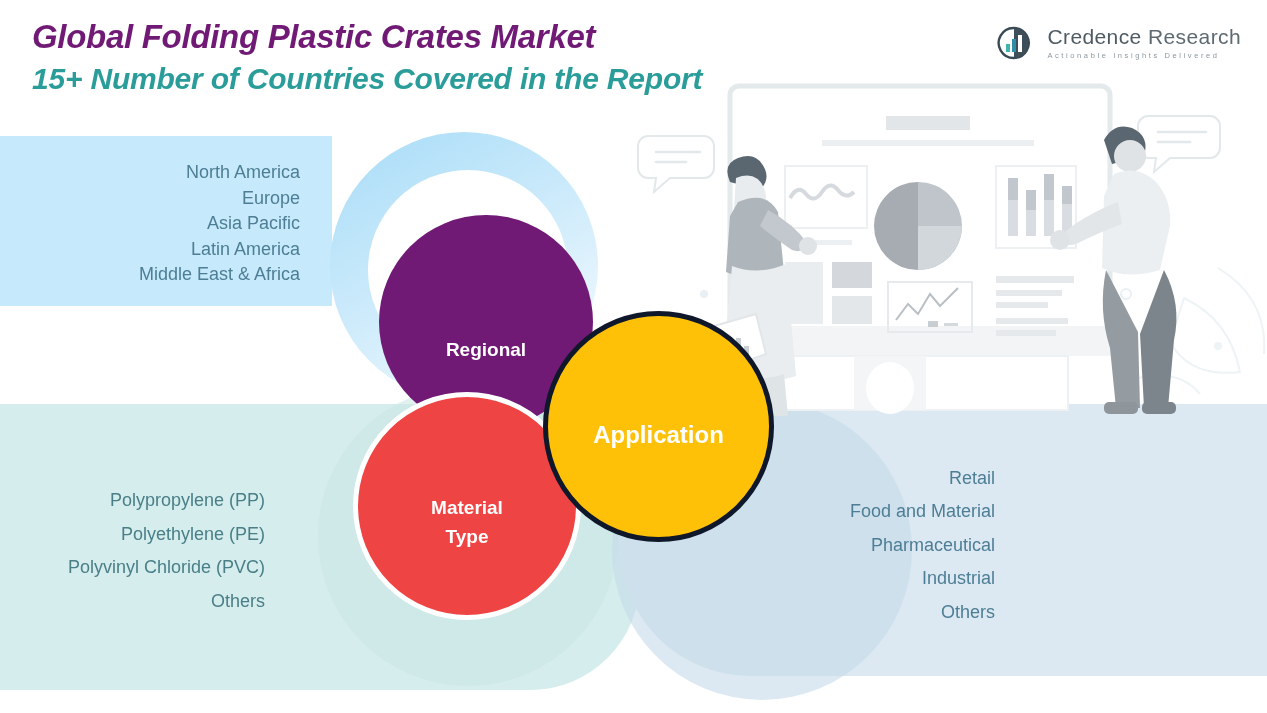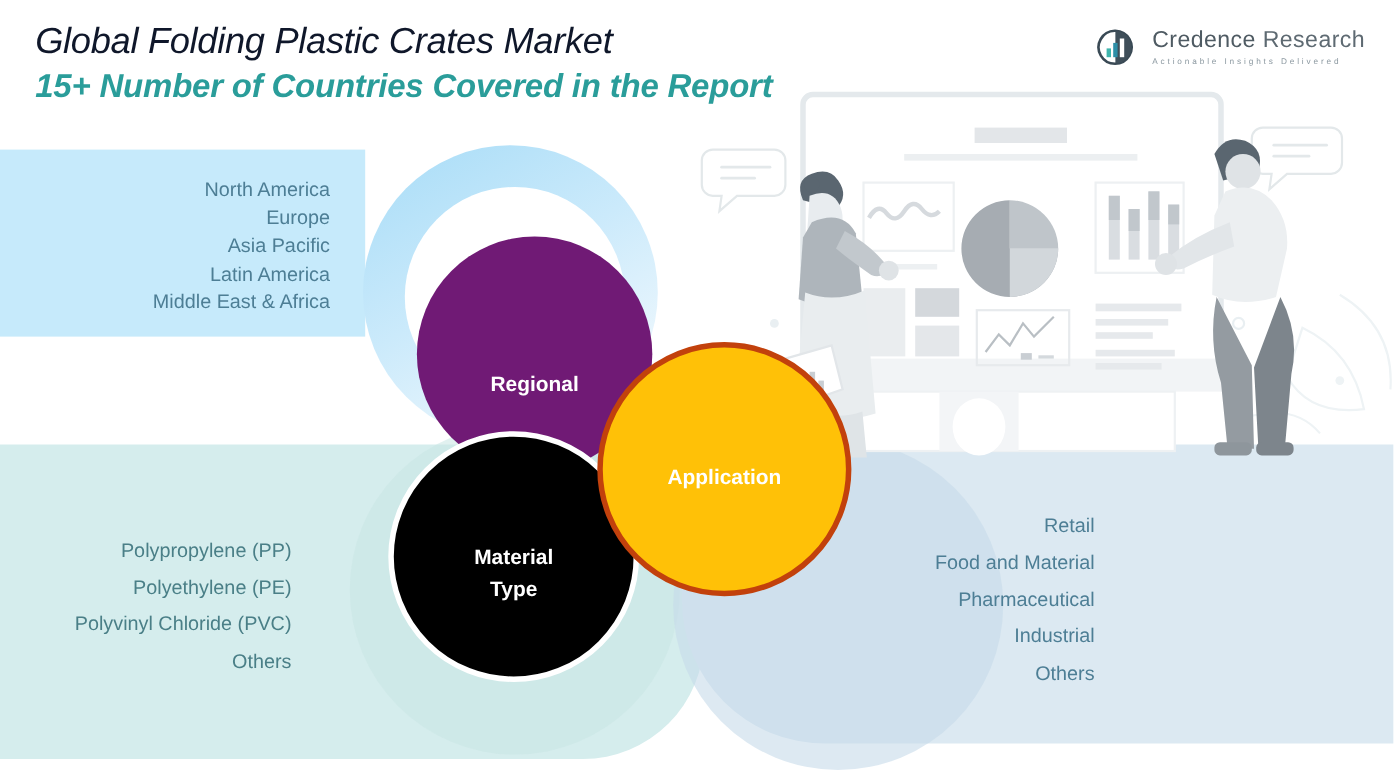--- a/index.html
+++ b/index.html
@@ -20,23 +20,23 @@
 
   
   .header {
     position: absolute;
     left: 32px;
     top: 16px;
     width: 900px;
   }
   .title-main {
     font-size: 33px;
-    font-weight: normal;
+    font-weight: bold;
     font-style: italic;
-    color: #0f172a;
+    color: #701a75;
     letter-spacing: -0.3px;
     line-height: 1.25;
     white-space: nowrap;
   }
   .title-sub {
     font-size: 30px;
     font-weight: bold;
     font-style: italic;
     color: #2a9d9a;
     letter-spacing: -0.2px;
@@ -201,37 +201,37 @@
     background: #701a75;
     font-size: 19px;
     z-index: 3;
   }
   .circle-regional span { transform: translateY(28px); }
   .circle-material {
     left: 353px;
     top: 392px;
     width: 228px;
     height: 228px;
-    background: #000000;
+    background: #ef4444;
     border: 5px solid #ffffff;
     box-sizing: border-box;
     font-size: 19px;
     line-height: 1.55;
     z-index: 4;
   }
   .circle-material span { transform: translateY(16px); }
   .circle-application {
     left: 543px;
     top: 311px;
     width: 231px;
     height: 231px;
     background: #ffc107;
-    border: 5px solid #c2410c;
+    border: 5px solid #0f172a;
     box-sizing: border-box;
-    font-size: 19px;
+    font-size: 24px;
     z-index: 5;
   }
   .circle-application span { transform: translateY(8px); }
 </style>
 </head>
 <body>
 
 <div id="canvas">
 
   <div class="panel-regional"></div>

